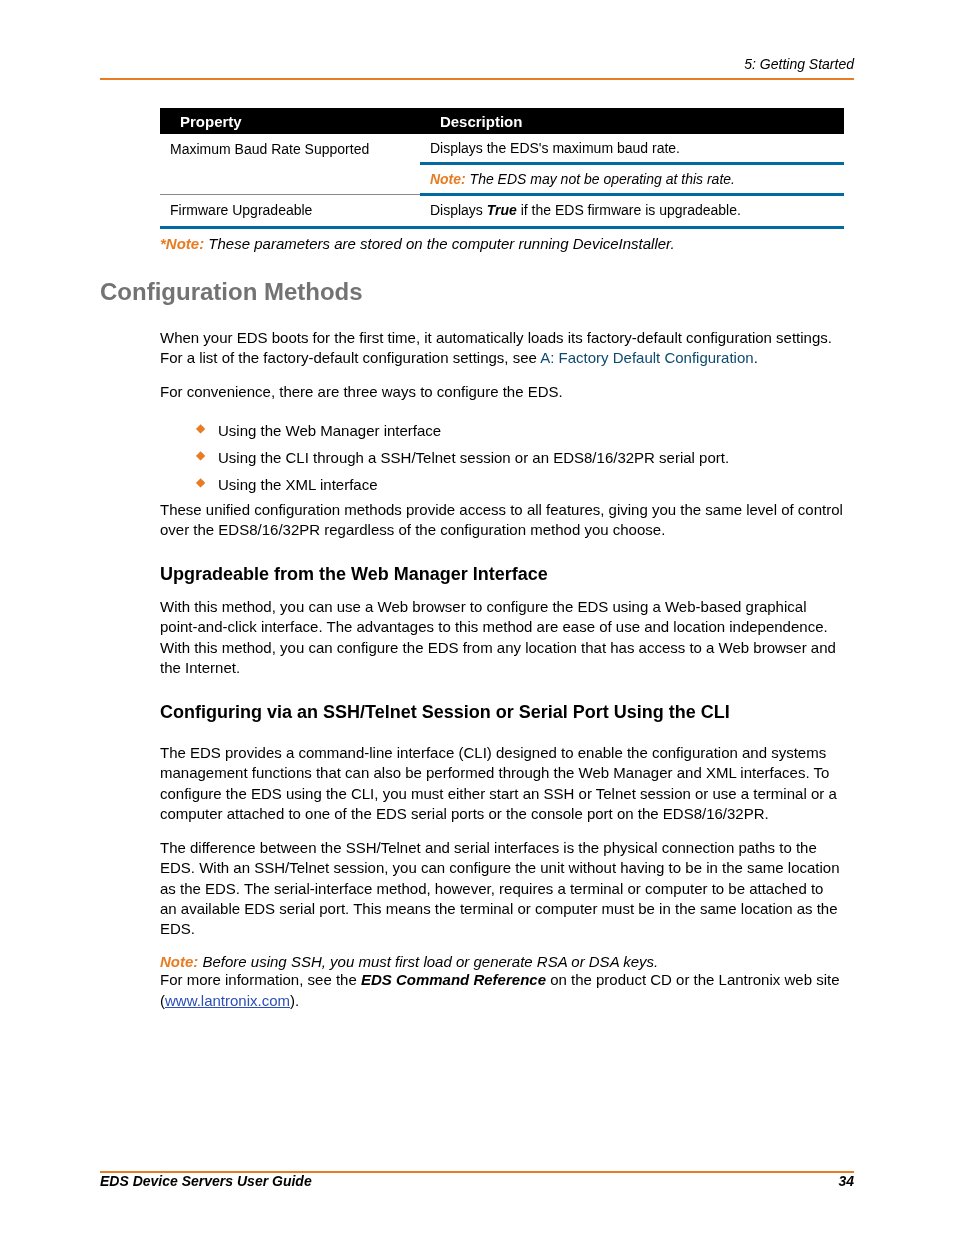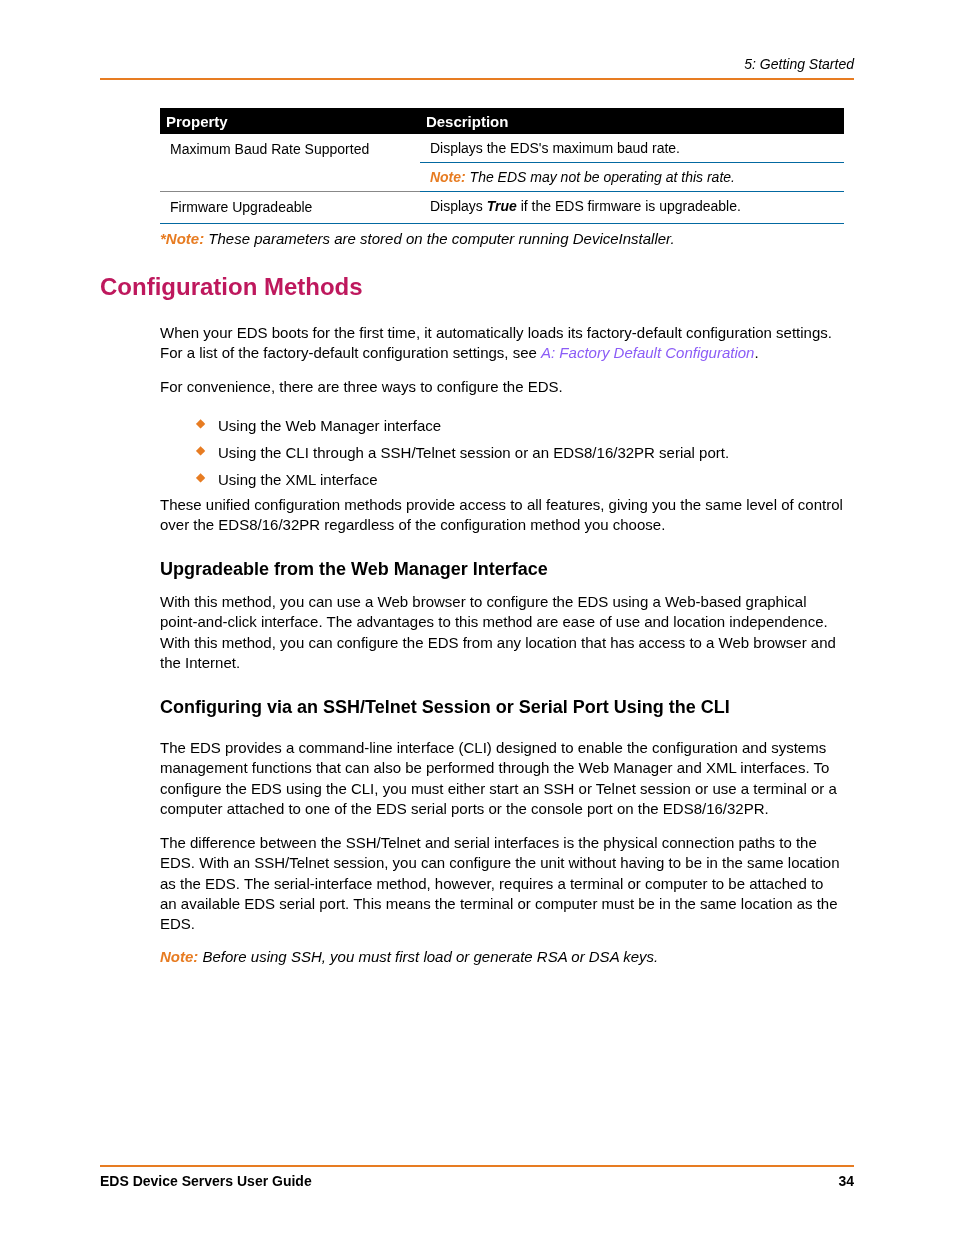--- a/index.html
+++ b/index.html
@@ -31,60 +31,59 @@
     border-collapse: collapse;
     width: 100%;
     border-top: 1px solid #000;
     margin-bottom: 6px;
   }
   table.prop-table th {
     background: #000;
     color: #fff;
     font-weight: bold;
     text-align: left;
-    padding: 4px 6px;
+    padding: 4px 20px;
     font-size: 15px;
   }
   table.prop-table td {
     padding: 6px 10px;
     vertical-align: top;
     font-size: 14px;
-    border-bottom: 1px solid #0369a1;
+    border-bottom: 3px solid #0369a1;
   }
   table.prop-table td.prop-name {
     font-weight: normal;
     width: 38%;
     line-height: 1.35;
   }
   .note-label {
     color: #e77c22;
     font-weight: bold;
     font-style: italic;
   }
   .italic { font-style: italic; }
   .bold { font-weight: bold; font-style: italic; }
   .table-note {
     font-style: italic;
     font-size: 15px;
     margin-bottom: 24px;
   }
   h1.section-title {
-    color: #be185d;
+    color: #737373;
     font-size: 24px;
     font-weight: bold;
     margin: 26px 0 22px -60px;
   }
   p.body {
     font-size: 15px;
     line-height: 1.35;
     margin-bottom: 14px;
   }
   a.link {
-    color: #8b5cf6;
-    font-style: italic;
+    color: #0c4a6e;
     text-decoration: none;
   }
   a.plain-link {
     color: #2a4fb8;
     text-decoration: underline;
   }
   ul.diamond-list {
     list-style: none;
     margin: 0 0 2px 36px;
   }
@@ -110,21 +109,21 @@
   .note-line {
     font-style: italic;
     font-size: 15px;
   }
   .footer {
     position: absolute;
     left: 100px;
     right: 100px;
     bottom: 46px;
     border-top: 2px solid #e77c22;
-    padding-top: 6px;
+    font-style: italic;
     font-weight: bold;
     font-size: 14px;
     display: flex;
     justify-content: space-between;
   }
 </style>
 </head>
 <body>
 
 <div class="page">
@@ -190,20 +189,23 @@
     <p class="body">With this method, you can use a Web browser to configure the EDS using a Web-based graphical point-and-click interface. The advantages to this method are ease of use and location independence. With this method, you can configure the EDS from any location that has access to a Web browser and the Internet.</p>
 
     <h2 class="sub-title">Configuring via an SSH/Telnet Session or Serial Port Using the CLI</h2>
     <p class="body" style="margin-top:20px;">The EDS provides a command-line interface (CLI) designed to enable the configuration and systems management functions that can also be performed through the Web Manager and XML interfaces. To configure the EDS using the CLI, you must either start an SSH or Telnet session or use a terminal or a computer attached to one of the EDS serial ports or the console port on the EDS8/16/32PR.</p>
     <p class="body">The difference between the SSH/Telnet and serial interfaces is the physical connection paths to the EDS. With an SSH/Telnet session, you can configure the unit without having to be in the same location as the EDS. The serial-interface method, however, requires a terminal or computer to be attached to an available EDS serial port. This means the terminal or computer must be in the same location as the EDS.</p>
 
     <p class="note-line">
       <span class="note-label" style="font-style:italic;">Note:</span><span> Before using SSH, you must first load or generate RSA or DSA keys.</span>
     </p>
 
+    <p class="body">
+      <span>For more information, see the </span><span class="bold">EDS Command Reference</span><span> on the product CD or the Lantronix web site (</span><a href="#" class="plain-link">www.lantronix.com</a><span>).</span>
+    </p>
 
   </div>
 </div>
 
 <div class="footer">
   <span>EDS Device Servers User Guide</span>
   <span>34</span>
 </div>
 
 </body></html>

